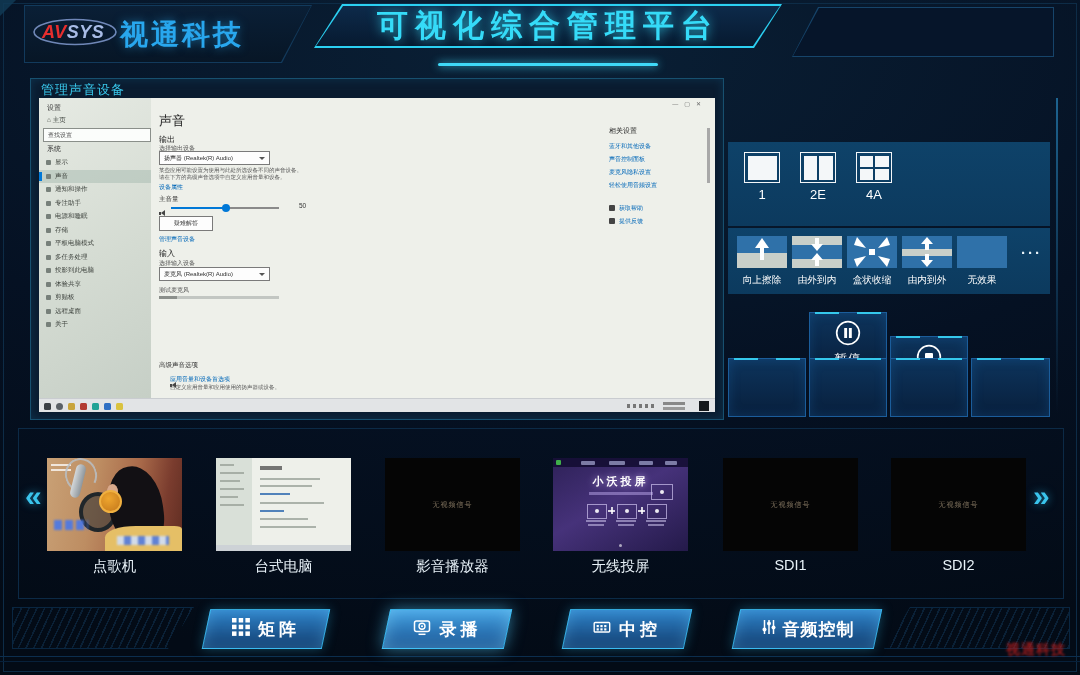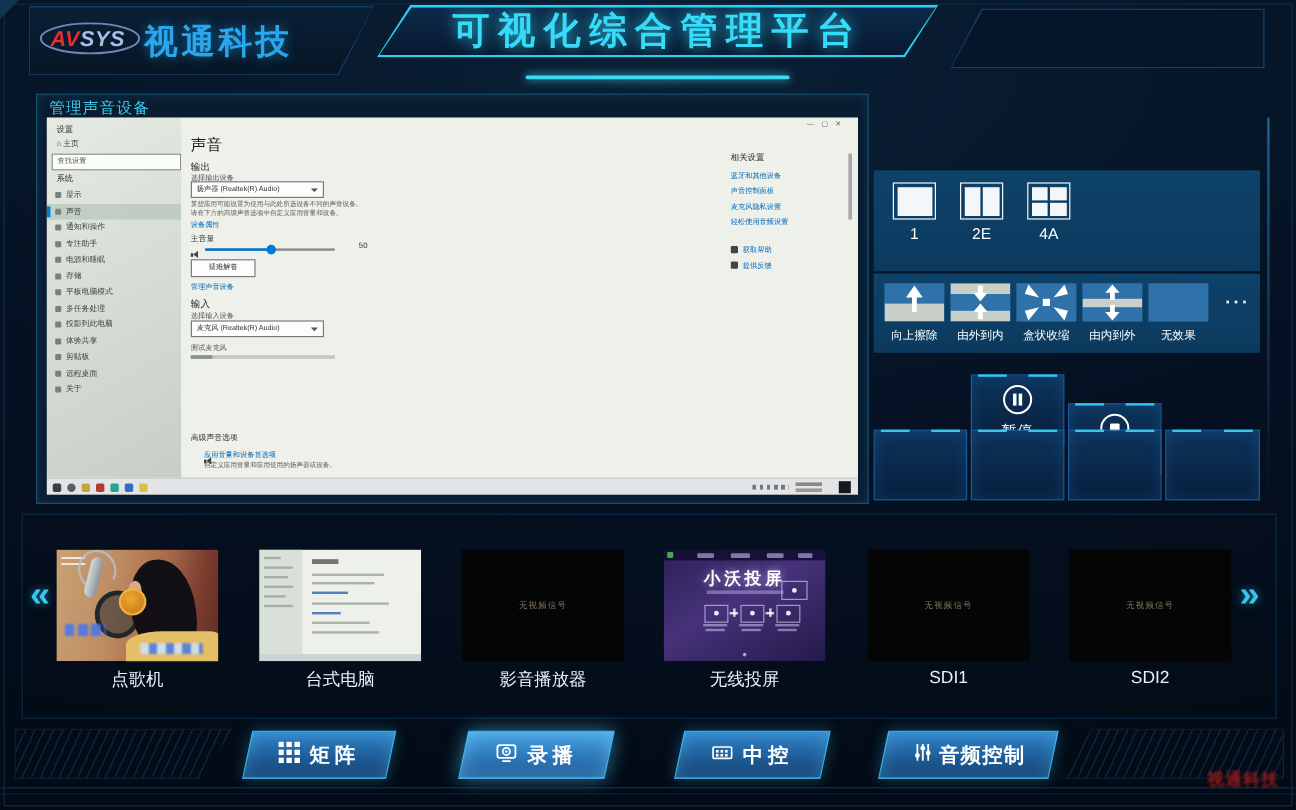--- a/index.html
+++ b/index.html
@@ -124,21 +124,21 @@
   .dsk{position:absolute;inset:0;background:#eef0ea;filter:blur(.4px);}
   .dsk .side{position:absolute;left:0;top:0;width:36px;height:87px;background:#d9e0d8;}
   .dsk .ln{position:absolute;height:2px;background:#9aa39a;opacity:.8;}
   .dsk .bln{position:absolute;height:2px;background:#3f76b5;opacity:.9;}
   .dsk .task{position:absolute;left:0;bottom:0;width:135px;height:6px;background:#cdd2d6;}
   
   .cast{position:absolute;inset:0;background:linear-gradient(150deg,#2e2158 0%,#46327a 45%,#241a4a 100%);filter:blur(.35px);}
   .cast .bar{position:absolute;left:0;top:0;width:135px;height:9px;background:rgba(18,12,48,.85);}
   .cast .chip{position:absolute;top:3px;height:4px;background:#cfd6ff;opacity:.55;border-radius:1px;}
   .cast .gdot{position:absolute;left:3px;top:2px;width:5px;height:5px;background:#3fae4a;border-radius:1px;}
-  .cast .ttl{position:absolute;left:0;right:0;top:16px;text-align:center;font-size:14px;font-weight:bold;color:#fff;
+  .cast .ttl{position:absolute;left:0;right:0;top:16px;text-align:center;font-size:11px;font-weight:bold;color:#fff;
     letter-spacing:3px;text-shadow:0 0 7px #b39ddb;}
   .cast .sub{position:absolute;left:36px;top:34px;width:64px;height:3px;background:#9f8cd0;opacity:.65;}
   .cast .box{position:absolute;border:1px solid rgba(207,195,239,.7);}
   .cast .wdot{position:absolute;width:4px;height:4px;border-radius:50%;background:#fff;opacity:.9;}
   .cast .cap{position:absolute;height:2px;background:#cfc6ee;opacity:.55;}
   .cast .plus{position:absolute;width:7px;height:7px;}
   .cast .plus:before{content:"";position:absolute;left:0;top:3px;width:7px;height:1.5px;background:#fff;opacity:.8;}
   .cast .plus:after{content:"";position:absolute;left:3px;top:0;width:1.5px;height:7px;background:#fff;opacity:.8;}
   .cast .pagedot{position:absolute;left:66px;bottom:4px;width:3px;height:3px;border-radius:50%;background:#fff;opacity:.6;}
 

